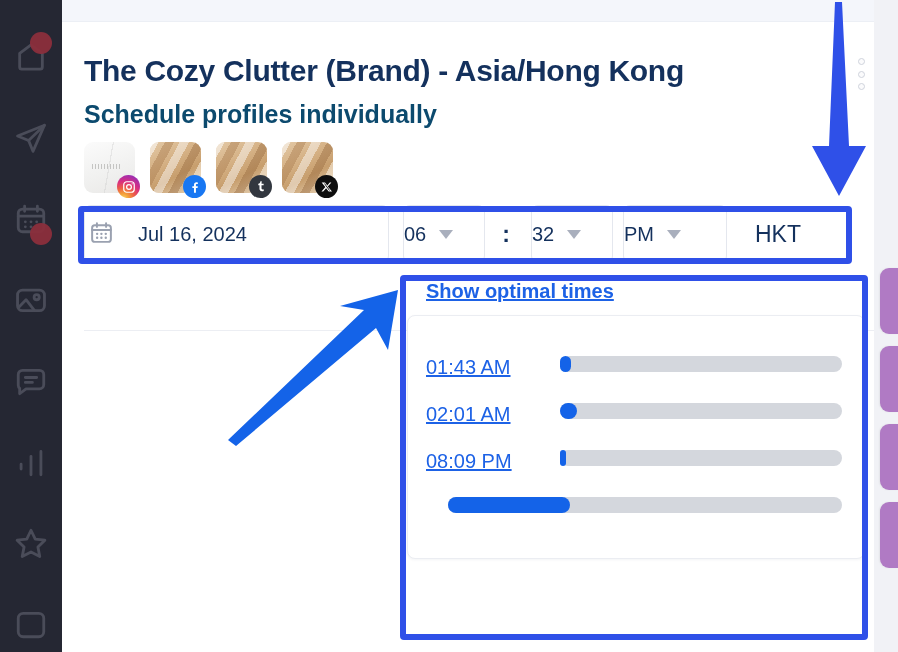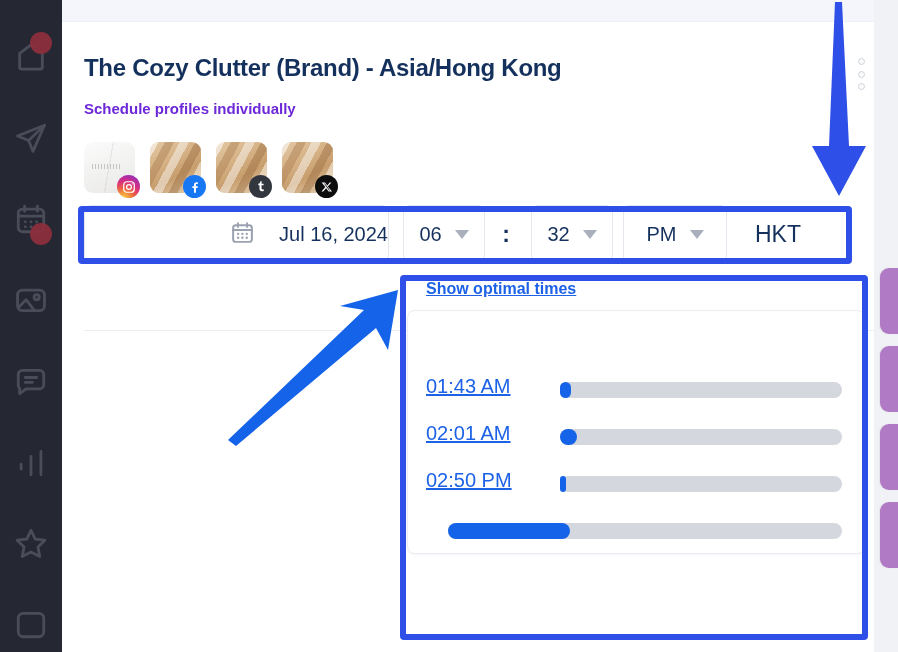--- a/index.html
+++ b/index.html
@@ -64,32 +64,32 @@
     position: absolute;
     left: 0; top: 0;
     width: 836px; height: 22px;
     background: #f4f6fb;
     border-bottom: 1px solid #eceff5;
   }
 
   #panel-title {
     position: absolute;
     left: 22px; top: 54px;
-    font-size: 24px;
+    font-size: 30px;
     font-weight: 700;
     color: #14315d;
     letter-spacing: -0.3px;
     white-space: nowrap;
   }
   #schedule-individually-link {
     position: absolute;
     left: 22px; top: 100px;
-    font-size: 15px;
+    font-size: 25px;
     font-weight: 600;
-    color: #6d28d9;
+    color: #0c4a6e;
     cursor: pointer;
     white-space: nowrap;
   }
 
   
   #overflow-menu {
     position: absolute;
     right: 30px; top: 58px;
     width: 14px; height: 32px;
     display: flex;
@@ -181,34 +181,33 @@
   .dt-field {
     background: #ffffff;
     border: 1px solid #e4e7ee;
     border-radius: 7px;
     display: flex;
     align-items: center;
     height: 58px;
   }
   #date-field {
     width: 305px;
-    padding-left: 32px;
+    padding-left: 4px;
     gap: 24px;
     cursor: pointer;
-    justify-content: flex-end;
   }
   #calendar-icon { flex: none; }
   #date-value {
     font-size: 20px;
     color: #14315d;
     font-weight: 400;
   }
   .dt-select {
     width: 82px;
-    justify-content: center;
+    justify-content: flex-start;
     gap: 13px;
     cursor: pointer;
     margin-left: 14px;
   }
   .dt-select .sel-val {
     font-size: 20px;
     color: #14315d;
   }
   .caret {
     width: 0; height: 0;
@@ -260,21 +259,21 @@
 
   
   #optimal-panel {
     position: absolute;
     left: 345px; top: 280px;
     width: 458px;
     z-index: 30;
     background: #ffffff;
   }
   #show-optimal-times {
-    font-size: 16px;
+    font-size: 20px;
     font-weight: 600;
     color: #1d62e6;
     text-decoration: underline;
     cursor: pointer;
     display: inline-block;
     margin-left: 19px;
     margin-bottom: 12px;
   }
   #optimal-card {
     border: 1px solid #ebedf2;
@@ -290,21 +289,21 @@
     max-width: 420px;
   }
   #learn-more {
     color: #1d62e6;
     text-decoration: underline;
     cursor: pointer;
   }
   #optimal-list { margin-top: 20px; }
   .optimal-row {
     display: flex;
-    align-items: flex-end;
+    align-items: flex-start;
     height: 47px;
   }
   .optimal-time {
     width: 112px;
     flex: none;
     font-size: 20px;
     color: #1d62e6;
     text-decoration: underline;
     cursor: pointer;
     white-space: nowrap;
@@ -522,21 +521,21 @@
         </div>
 
         <div class="optimal-row">
           <span class="optimal-time">02:01 AM</span>
           <span class="engage-track">
             <span class="engage-fill" style="width: 6%;"></span>
           </span>
         </div>
 
         <div class="optimal-row">
-          <span class="optimal-time">02:50 PM</span>
+          <span class="optimal-time">08:09 PM</span>
           <span class="engage-track">
             <span class="engage-fill" style="width: 2%;"></span>
           </span>
         </div>
 
         <div class="optimal-row">
           <span class="engage-track">
             <span class="engage-fill" style="width: 31%;"></span>
           </span>
         </div>

